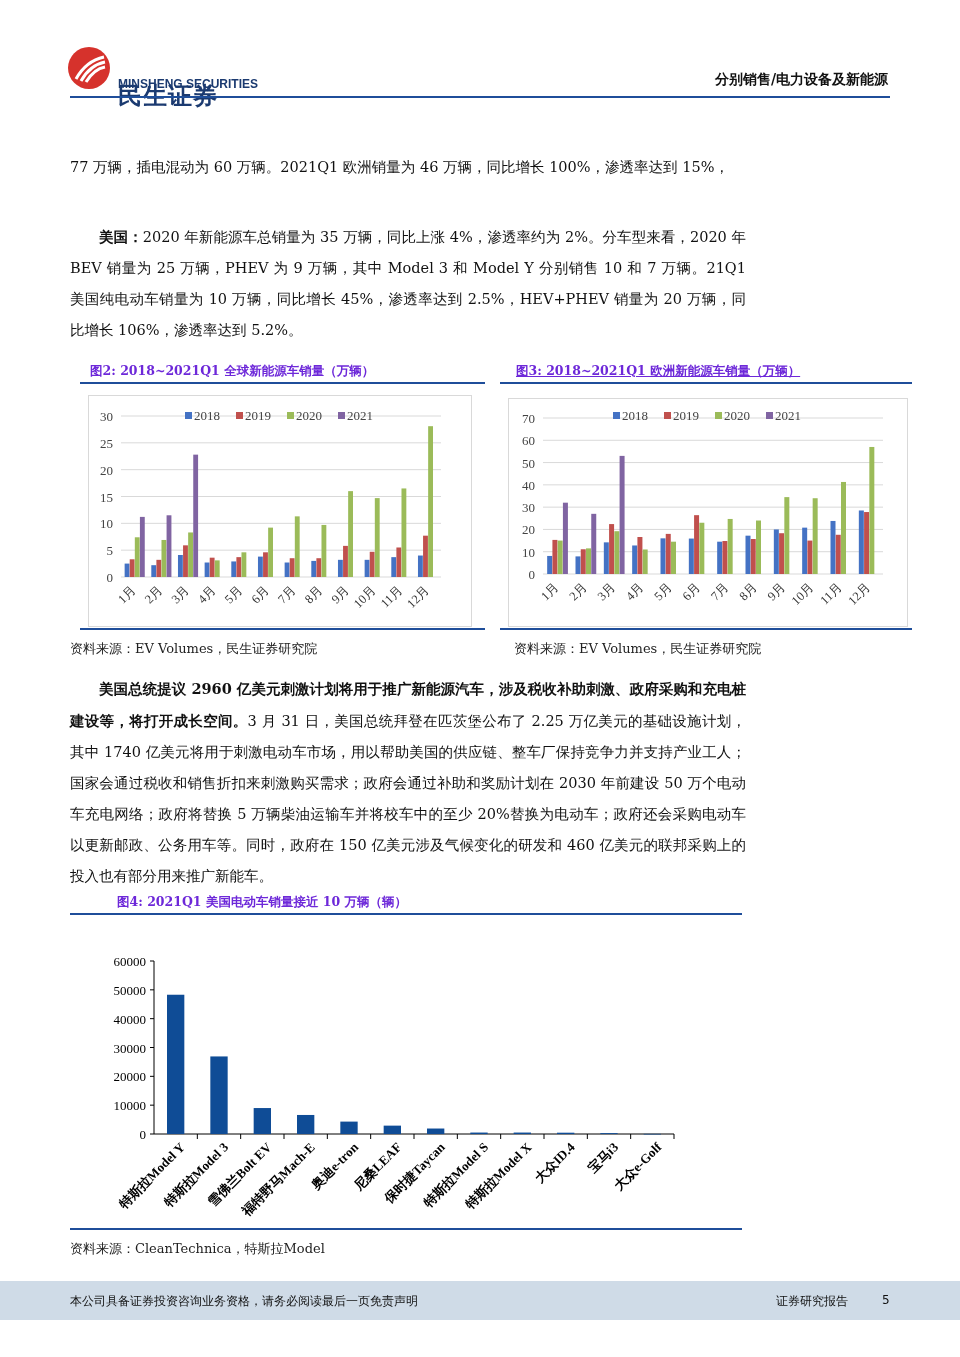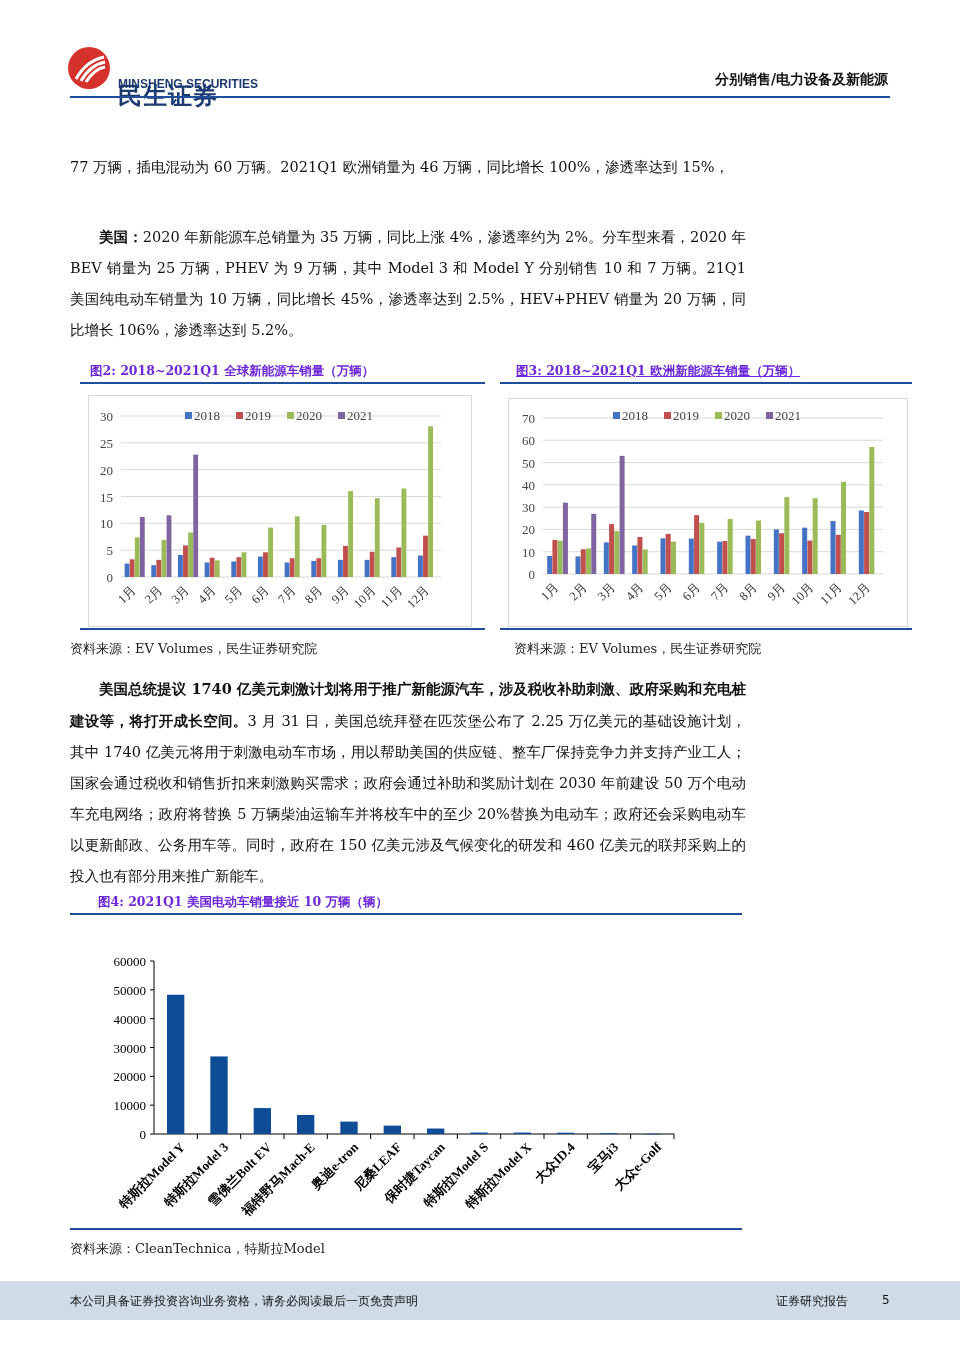--- a/index.html
+++ b/index.html
@@ -205,24 +205,24 @@
       <rect x="206" y="13" width="7" height="7" fill="#9bbb59"></rect>
       <text x="215" y="21" font-size="13" fill="#444">2020</text>
       <rect x="257" y="13" width="7" height="7" fill="#8064a2"></rect>
       <text x="266" y="21" font-size="13" fill="#444">2021</text>
     </svg>
 </div>
 <div class="abs fig-line" style="left:500px;top:628px;width:412px;"></div>
 <div class="abs source" style="left:514px;top:640px;">资料来源：EV Volumes，民生证券研究院</div>
 
 <div class="abs para" style="top:673px;text-indent:29px;">
-  <b>美国总统提议 1740 亿美元刺激计划将用于推广新能源汽车，涉及税收补助刺激、政府采购和充电桩建设等，将打开成长空间。</b><span>3 月 31 日，美国总统拜登在匹茨堡公布了 2.25 万亿美元的基础设施计划，其中 1740 亿美元将用于刺激电动车市场，用以帮助美国的供应链、整车厂保持竞争力并支持产业工人；国家会通过税收和销售折扣来刺激购买需求；政府会通过补助和奖励计划在 2030 年前建设 50 万个电动车充电网络；政府将替换 5 万辆柴油运输车并将校车中的至少 20%替换为电动车；政府还会采购电动车以更新邮政、公务用车等。同时，政府在 150 亿美元涉及气候变化的研发和 460 亿美元的联邦采购上的投入也有部分用来推广新能车。</span>
-</div>
-
-<div class="abs fig-title" style="left:58px;top:894px;padding-left:40px;">图4: 2021Q1 美国电动车销量接近 10 万辆（辆）</div>
+  <b>美国总统提议 2960 亿美元刺激计划将用于推广新能源汽车，涉及税收补助刺激、政府采购和充电桩建设等，将打开成长空间。</b><span>3 月 31 日，美国总统拜登在匹茨堡公布了 2.25 万亿美元的基础设施计划，其中 1740 亿美元将用于刺激电动车市场，用以帮助美国的供应链、整车厂保持竞争力并支持产业工人；国家会通过税收和销售折扣来刺激购买需求；政府会通过补助和奖励计划在 2030 年前建设 50 万个电动车充电网络；政府将替换 5 万辆柴油运输车并将校车中的至少 20%替换为电动车；政府还会采购电动车以更新邮政、公务用车等。同时，政府在 150 亿美元涉及气候变化的研发和 460 亿美元的联邦采购上的投入也有部分用来推广新能车。</span>
+</div>
+
+<div class="abs fig-title" style="left:77px;top:894px;padding-left:40px;">图4: 2021Q1 美国电动车销量接近 10 万辆（辆）</div>
 <div class="abs fig-line" style="left:70px;top:913px;width:672px;"></div>
 <div class="abs" style="left:70px;top:940px;width:672px;height:285px;">
   <svg id="chart4" width="672" height="285">
       <line x1="84" x2="84" y1="21" y2="194" stroke="#000" stroke-width="1"></line>
       <line x1="84" x2="604" y1="194" y2="194" stroke="#000" stroke-width="1"></line>
       <line x1="80" x2="84" y1="194" y2="194" stroke="#000"></line>
       <text x="76" y="199" font-size="13" text-anchor="end" fill="#000">0</text>
       <line x1="80" x2="84" y1="165.16666666666666" y2="165.16666666666666" stroke="#000"></line>
       <text x="76" y="170.16666666666666" font-size="13" text-anchor="end" fill="#000">10000</text>
       <line x1="80" x2="84" y1="136.33333333333334" y2="136.33333333333334" stroke="#000"></line>

